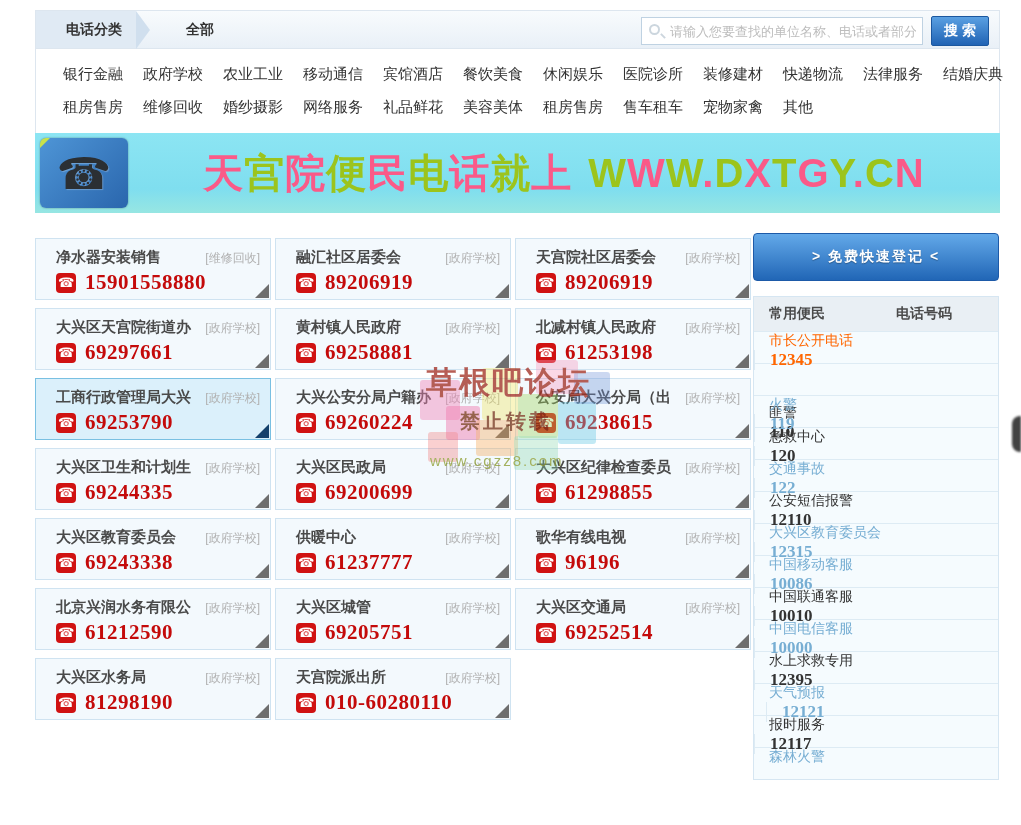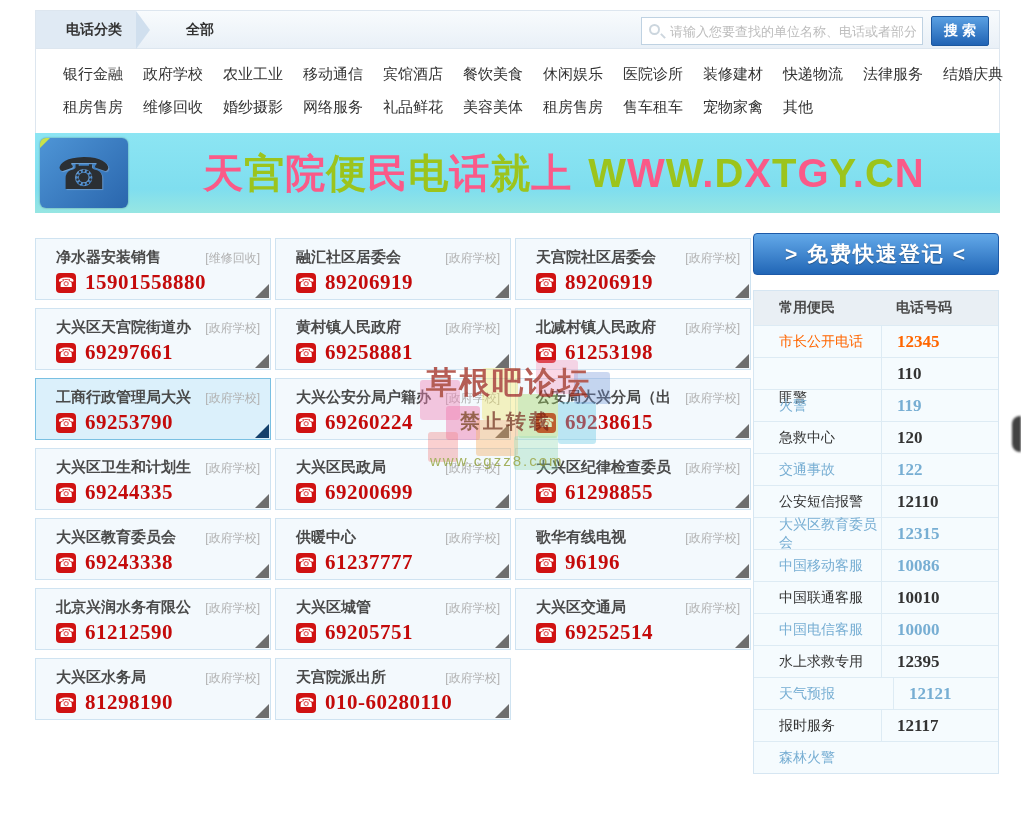--- a/index.html
+++ b/index.html
@@ -43,25 +43,25 @@
   .card-name { font-size:15px; font-weight:bold; color:#4a4a4a; white-space:nowrap; }
   .card-tag { font-size:12px; color:#b1b1b1; white-space:nowrap; margin-left:4px; }
   .card-phone { display:flex; align-items:center; margin-top:3px; }
   .phone-badge { width:20px; height:20px; background:#d01212; border-radius:4px; color:#fff; font-size:13px; line-height:20px; text-align:center; flex:0 0 auto; }
   .phone-num { margin-left:9px; font-family:"Liberation Serif","DejaVu Serif",serif; font-size:21px; font-weight:bold; color:#c40a0a; letter-spacing:.5px; }
   .corner { position:absolute; right:1px; bottom:1px; width:0; height:0; border-left:14px solid transparent; border-bottom:14px solid #6e6e6e; }
   .card.hl .corner { border-bottom-color:#14406b; }
 
   
   .sidebar { position:absolute; left:753px; top:233px; width:246px; }
-  .reg-btn { width:100%; height:42px; background:linear-gradient(#63a9e9,#2166b6); border:1px solid #1d5aa8; border-radius:4px; color:#fff; font-size:21px; font-weight:bold; letter-spacing:2px; cursor:pointer; font-family:inherit; text-shadow:0 1px 1px rgba(0,0,0,.3); }
+  .reg-btn { width:100%; height:48px; background:linear-gradient(#63a9e9,#2166b6); border:1px solid #1d5aa8; border-radius:4px; color:#fff; font-size:14px; font-weight:bold; letter-spacing:2px; cursor:pointer; font-family:inherit; text-shadow:0 1px 1px rgba(0,0,0,.3); }
   .s-table { margin-top:15px; border:1px solid #d6e6f2; background:#f5fbfe; }
   .s-head { display:flex; align-items:center; height:34px; background:#e9eff4; font-weight:bold; font-size:14px; color:#4a4a4a; }
-  .s-row { display:flex; align-items:stretch; height:32px; border-top:1px solid #ddebf4; }
-  .s-lbl { width:127px; padding-left:25px; display:flex; align-items:center; font-size:14px; }
+  .s-row { display:flex; align-items:stretch; height:32px; border-top:1px solid #ddebf4;flex-direction:column; }
+  .s-lbl { width:127px; padding-left:15px; display:flex; align-items:center; font-size:14px; }
   .s-num { flex:1; padding-left:15px; display:flex; align-items:center; border-left:1px solid #ddebf4; font-family:"Liberation Serif","DejaVu Serif",serif; font-size:17px; font-weight:bold; }
   .s-head .s-num { border-left:0; font-family:inherit; font-size:14px; font-weight:bold; }
 
   
   .wm { position:absolute; left:418px; top:360px; width:200px; height:118px; pointer-events:none; opacity:.78; }
   .wm-sq { position:absolute; border-radius:3px; }
   .wm-t1 { position:absolute; left:8px; top:2px; font-size:31px; font-weight:bold; color:#a33226; letter-spacing:2px; white-space:nowrap; }
   .wm-t2 { position:absolute; left:42px; top:48px; font-size:20px; font-weight:bold; color:#7c3a1e; letter-spacing:3px; white-space:nowrap; }
   .wm-t3 { position:absolute; left:12px; top:92px; font-size:15px; font-weight:normal; color:#8f9e33; letter-spacing:2px; white-space:nowrap; }
 

